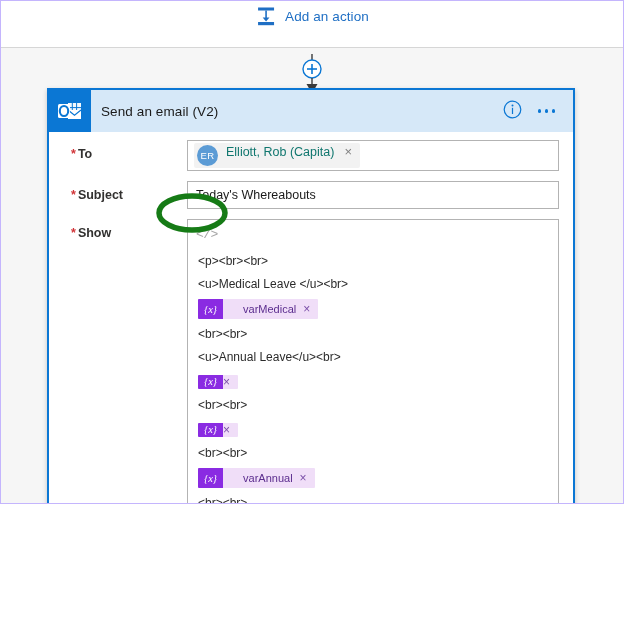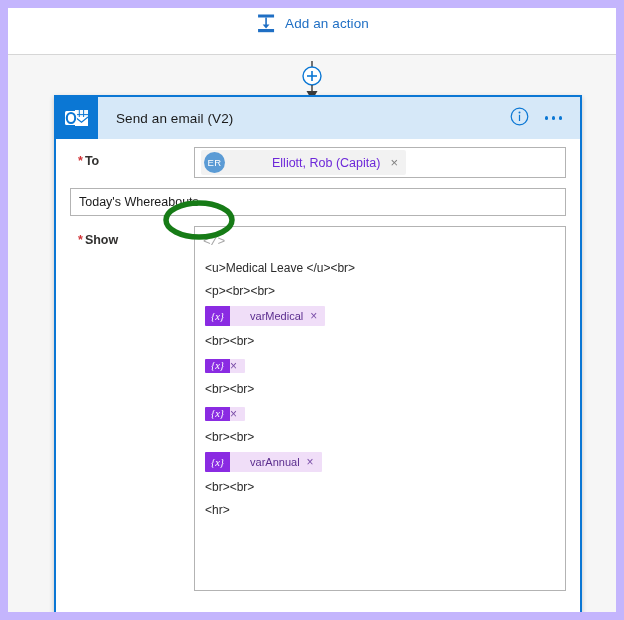--- a/index.html
+++ b/index.html
@@ -13,22 +13,22 @@
     background: #ffffff;
     font-family: "Liberation Sans", sans-serif;
     overflow: hidden;
   }
 
   
   #screen {
     position: relative;
     box-sizing: border-box;
     width: 624px;
-    height: 620px;
-    border: 8px solid #c4b5fd;
+    height: 504px;
+    border: 1px solid #c4b5fd;
     background: #ffffff;
     overflow: hidden;
   }
 
   
   .top-strip {
     position: absolute;
     left: 0;
     top: 0;
     right: 0;
@@ -108,21 +108,21 @@
   .app-icon {
     width: 42px;
     height: 42px;
     background: #0b77d4;
     flex: 0 0 42px;
     display: flex;
     align-items: center;
     justify-content: center;
   }
   .card-title {
-    margin-left: 18px;
+    margin-left: 10px;
     font-size: 13.5px;
     color: #1a1a1a;
     letter-spacing: .1px;
   }
   .header-actions {
     margin-left: auto;
     display: flex;
     align-items: center;
     gap: 14px;
     padding-right: 16px;
@@ -176,21 +176,20 @@
     min-height: 28px;
     display: flex;
     align-items: center;
     padding: 2px 6px;
     box-sizing: border-box;
   }
 
   
   .person-pill {
     display: inline-flex;
-    align-items: center;
     background: #f2f2f2;
     border-radius: 2px;
     padding: 2px 6px 2px 3px;
     gap: 8px;
     max-width: 100%;
   }
   .avatar {
     width: 21px;
     height: 21px;
     border-radius: 50%;
@@ -198,23 +197,22 @@
     color: #ffffff;
     font-size: 9.5px;
     display: flex;
     align-items: center;
     justify-content: center;
     letter-spacing: .3px;
     flex: 0 0 21px;
   }
   .person-name {
     font-size: 12.5px;
-    color: #6d28d9;
+    color: #0f766e;
     white-space: nowrap;
-    margin-left: 39px;
   }
   .pill-close {
     font-size: 13px;
     color: #808080;
     cursor: pointer;
     line-height: 1;
     padding: 0 2px;
   }
 
   .subject-text {
@@ -398,45 +396,49 @@
               <span class="person-pill">
                 <span class="avatar">ER</span>
                 <span class="person-name">Elliott, Rob (Capita)</span>
                 <span class="pill-close">×</span>
               </span>
             </div>
           </div>
         </div>
 
         <div class="field-row">
+          <div class="field-label">
+            <span class="req">*</span><span>Subject</span>
+          </div>
           <div class="field-control">
             <div class="input-box">
               <span class="subject-text">Today's Whereabouts</span>
             </div>
           </div>
         </div>
 
         <div class="field-row">
           <div class="field-label">
             <span class="req">*</span><span>Show</span>
           </div>
           <div class="field-control">
             <div class="body-area">
               <div class="body-toolbar">
                 <span class="code-toggle">&lt;/&gt;</span>
               </div>
               <div class="body-content" id="body-content">
+                  <div class="code-line">&lt;p&gt;&lt;br&gt;&lt;br&gt;</div>
                   <div class="code-line">&lt;u&gt;Medical Leave &lt;/u&gt;&lt;br&gt;</div>
-                  <div class="code-line">&lt;p&gt;&lt;br&gt;&lt;br&gt;</div>
                   <div class="token-line"><span class="token">
                       <span class="token-badge">{x}</span>
                       <span class="token-name">varMedical</span>
                       <span class="token-x">×</span>
                     </span></div>
                   <div class="code-line">&lt;br&gt;&lt;br&gt;</div>
+                  <div class="code-line">&lt;u&gt;Annual Leave&lt;/u&gt;&lt;br&gt;</div>
                   <div class="token-line"><span class="token">
                       <span class="token-badge">{x}</span>
                       <span class="token-x">×</span>
                     </span></div>
                   <div class="code-line">&lt;br&gt;&lt;br&gt;</div>
                   <div class="token-line"><span class="token">
                       <span class="token-badge">{x}</span>
                       <span class="token-x">×</span>
                     </span></div>
                   <div class="code-line">&lt;br&gt;&lt;br&gt;</div>

